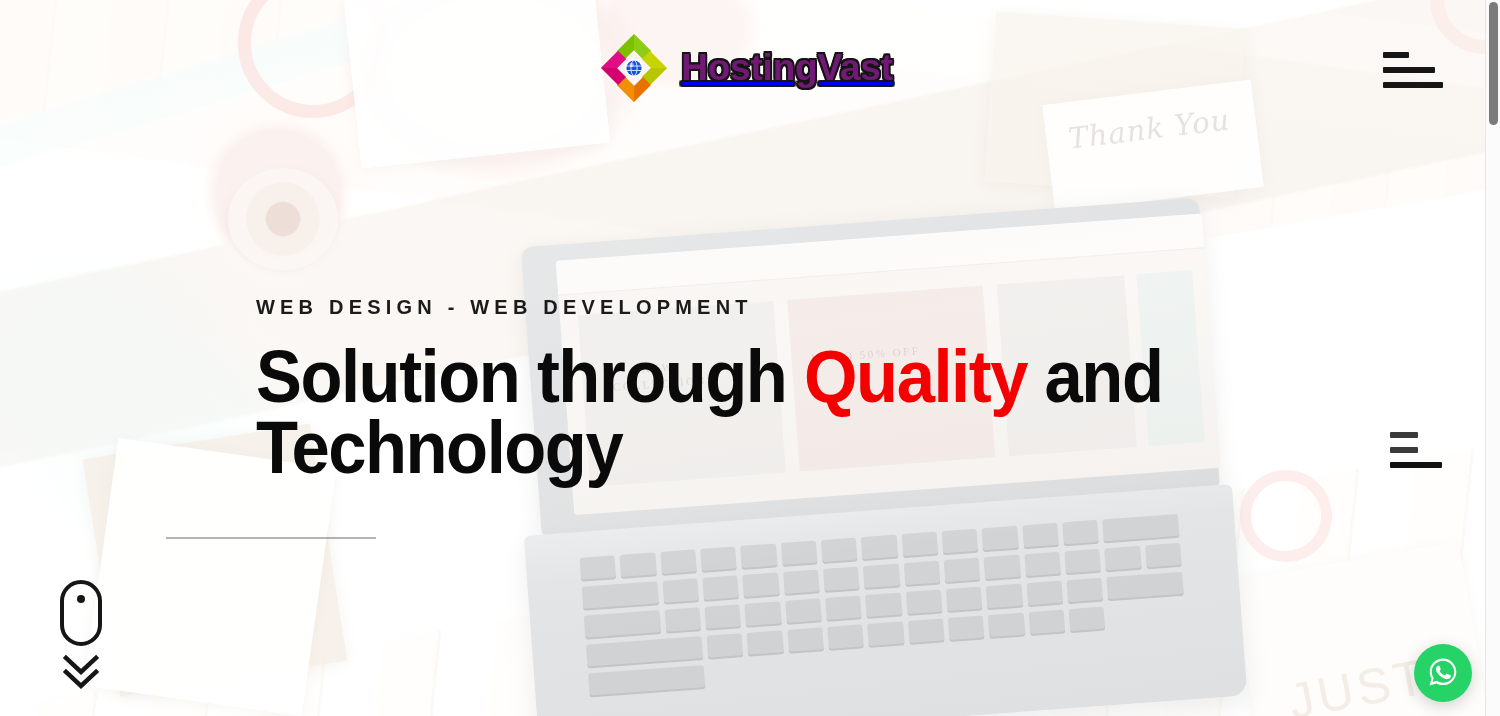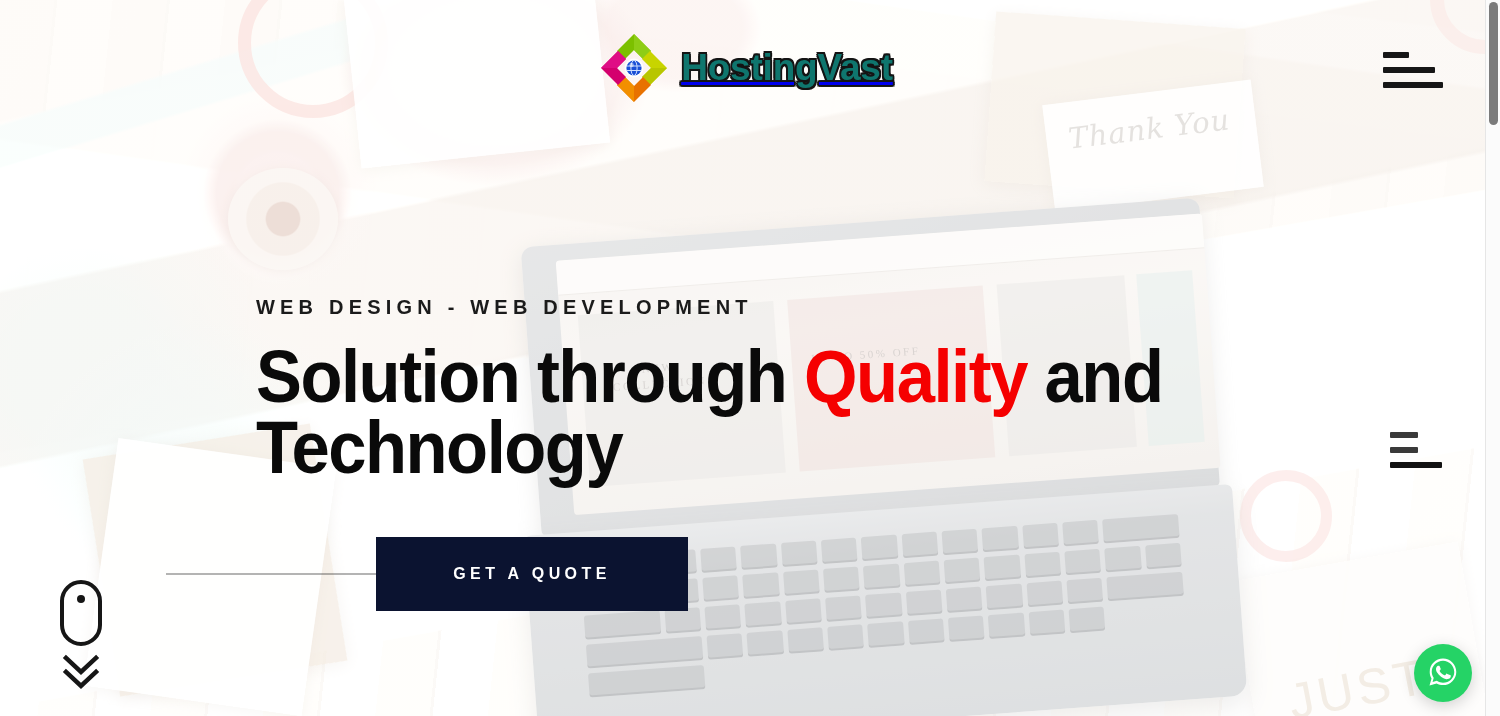--- a/index.html
+++ b/index.html
@@ -150,21 +150,21 @@
   .site-header {
     position:absolute; left:0; top:0; width:1492px; height:134px;
     display:flex; align-items:flex-start; justify-content:center;
     z-index:40;
   }
   .brand { display:flex; align-items:center; gap:12px; margin-top:32px; }
   .logo-mark { position:relative; width:70px; height:72px; flex:none; }
   .brand-name {
     font-family:"Liberation Sans", sans-serif;
     font-weight:700; font-size:37px; letter-spacing:-.2px;
-    color:#0f766e;
+    color:#701a75;
     text-shadow:
       -1.6px -1.6px 0 #141414, 1.6px -1.6px 0 #141414,
       -1.6px  1.6px 0 #141414, 1.6px  1.6px 0 #141414,
        0 -1.8px 0 #141414, 0 1.8px 0 #141414,
       -1.8px 0 0 #141414, 1.8px 0 0 #141414;
     white-space:nowrap;
     text-align:center;
   }
 
   
@@ -368,21 +368,20 @@
   <div class="hero-content">
     <div class="eyebrow">WEB DESIGN - WEB DEVELOPMENT</div>
 
     <h1 class="headline">
       <span>Solution through </span><span class="accent">Quality</span><span> and</span><br>
       <span>Technology</span>
     </h1>
 
     <div class="cta-row">
       <div class="cta-line"></div>
-      <button class="cta-btn">GET A QUOTE</button>
     </div>
   </div>
 
   <div class="scroll-ind">
     <div class="mouse">
       <i></i>
     </div>
     <div class="chev">
       <svg width="46" height="46" viewBox="0 0 46 46" aria-hidden="true">
         <path d="M8 10 L23 24 L38 10" fill="none" stroke="#161616" stroke-width="4.5" stroke-linecap="square"></path>

